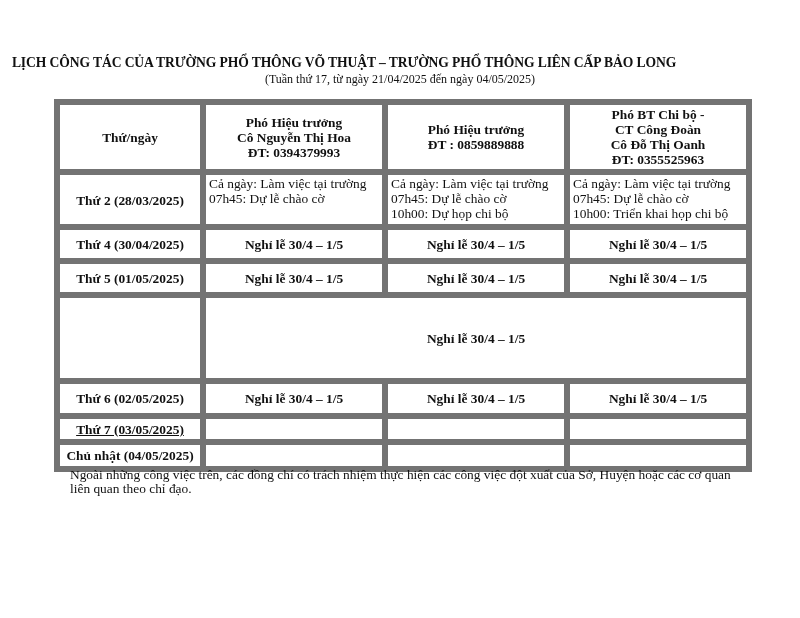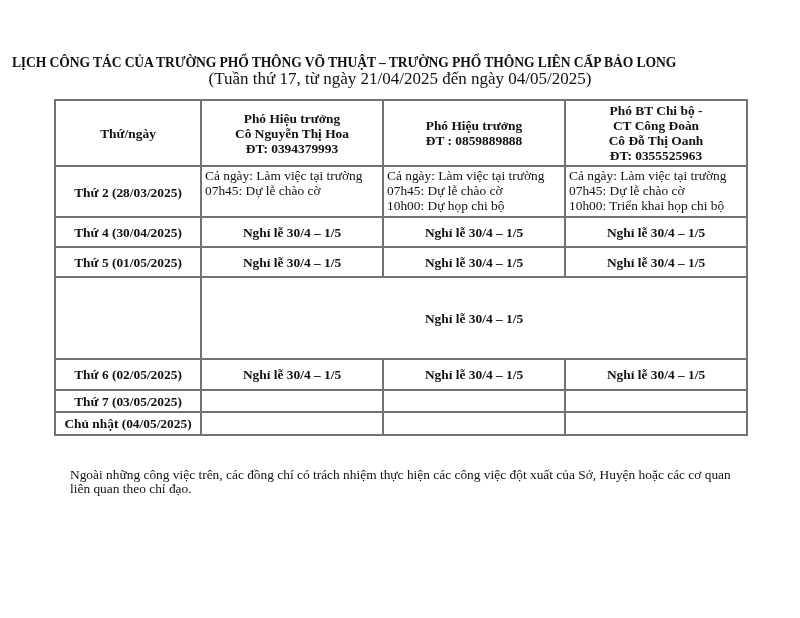--- a/index.html
+++ b/index.html
@@ -25,34 +25,34 @@
       font-size: 13.6px;
       line-height: 16px;
       letter-spacing: -0.1px;
     }
     .doc-subtitle {
       position: absolute;
       left: 0;
       top: 71px;
       width: 800px;
       text-align: center;
-      font-size: 17px;
+      font-size: 12px;
       line-height: 16px;
     }
     table.schedule {
       position: absolute;
       left: 54px;
       top: 99px;
       width: 692px;
       border-collapse: collapse;
       table-layout: fixed;
       font-size: 13.4px;
     }
     table.schedule td, table.schedule th {
-      border: 2px solid #737373;
+      border: 6px solid #737373;
       padding: 0 3px;
       vertical-align: middle;
       line-height: 15px;
     }
     col.c-day { width: 146px; }
     col.c-1 { width: 182px; }
     col.c-2 { width: 182px; }
     col.c-3 { width: 182px; }
     th {
       font-weight: bold;
@@ -76,21 +76,21 @@
       font-weight: bold;
       text-align: center;
     }
     tr.r-mon td { height: 48px; vertical-align: top; padding-top: 1px; }
     tr.r-mon td.day { vertical-align: middle; font-family: Liberation Serif, serif; }
     tr.r-tue td { height: 29px; }
     tr.r-wed td { height: 28px; }
     tr.r-thu td { height: 28px; }
     tr.r-merged td { height: 80px; }
     tr.r-fri td { height: 29px; }
-    tr.r-sat td { height: 20px; }
+    tr.r-sat td { height: 20px; text-decoration: underline; }
     tr.r-sun td { height: 21px; }
     .footer-note {
       position: absolute;
       left: 70px;
       top: 468px;
       width: 680px;
       font-size: 13.4px;
       line-height: 14px;
     }
   </style>

